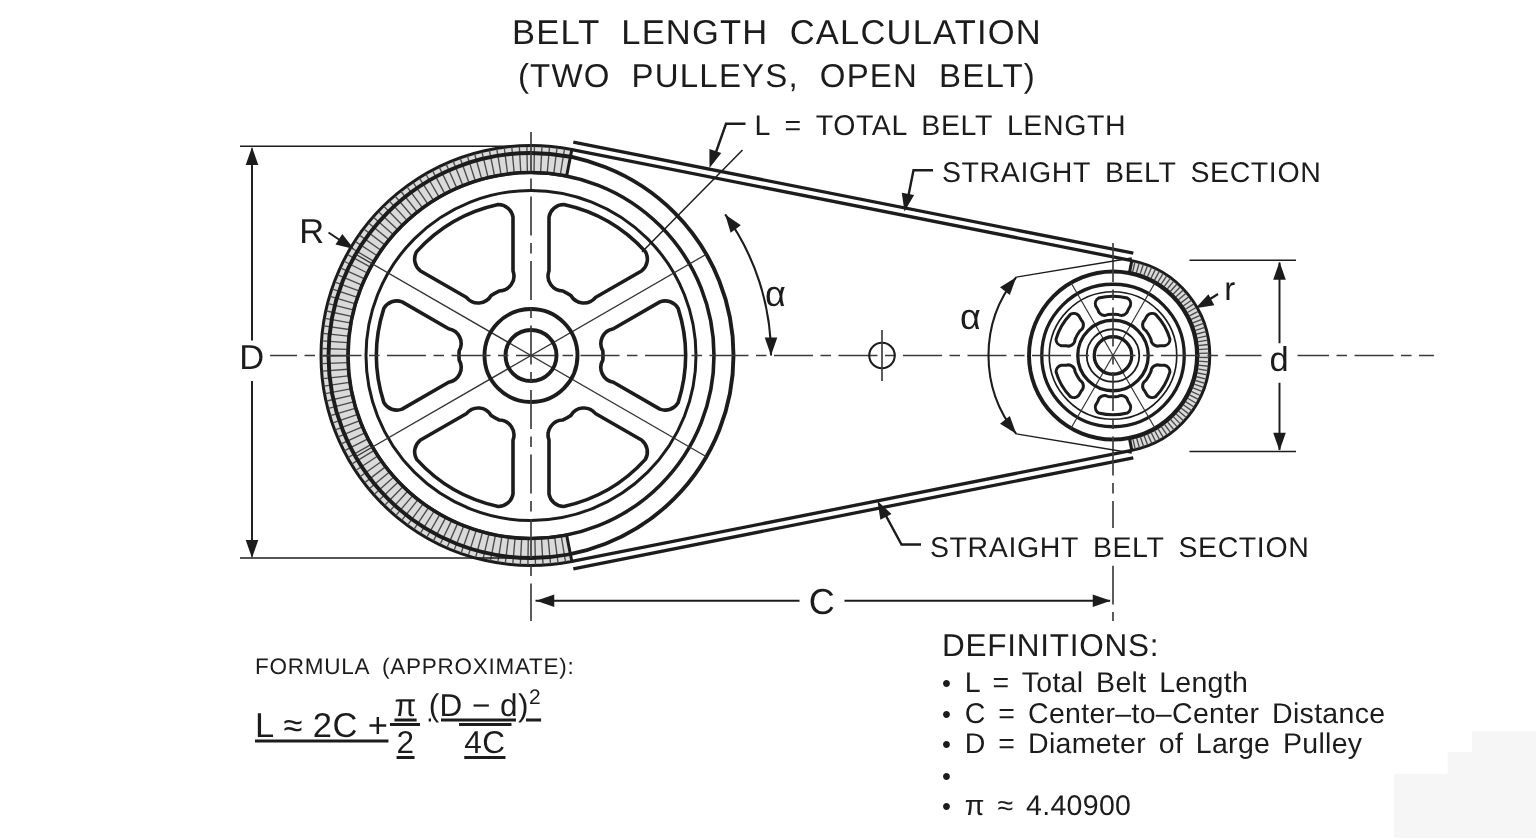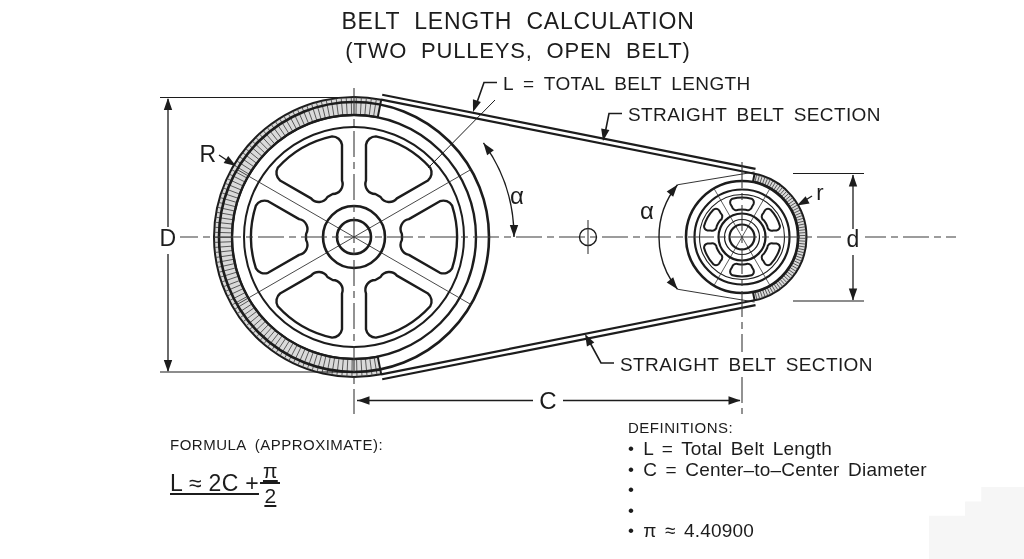--- a/index.html
+++ b/index.html
@@ -10,21 +10,21 @@
   .title-line1{font-size:23px;letter-spacing:0.8px;word-spacing:7px;font-weight:500;}
   .title-line2{font-size:22px;letter-spacing:0.8px;word-spacing:7px;font-weight:500;margin-top:3px;}
   .formula-block{position:absolute;left:170px;top:436px;}
   .formula-heading{font-size:15px;letter-spacing:0.5px;word-spacing:4px;}
   .formula-row{display:flex;align-items:center;gap:0;margin-top:7px;font-size:23px;letter-spacing:0.3px;text-decoration:underline;}
   .frac{display:inline-flex;flex-direction:column;align-items:center;line-height:1.05;}
   .frac .num{padding:0 4px;font-size:21px;}
   .frac .den{padding:1px 4px 0 4px;border-top:2px solid #1c1c1c;font-size:21px;}
   .sup{font-size:14px;vertical-align:super;line-height:0;}
   .defs-block{position:absolute;left:628px;top:419px;}
-  .defs-heading{font-size:15px;letter-spacing:0.5px;margin-bottom:3px;}
+  .defs-heading{font-size:21px;letter-spacing:0.5px;margin-bottom:3px;}
   .def-item{display:flex;gap:9px;font-size:19px;line-height:20.5px;letter-spacing:0.2px;word-spacing:3px;}
   .def-bullet{font-size:17px;}
   .watermark{position:absolute;right:0;bottom:0;width:95px;height:72px;background:#f6f6f6;
              clip-path:polygon(55% 0,100% 0,100% 100%,0 100%,0 40%,38% 40%,38% 20%,55% 20%);}
 </style>
 </head>
 <body>
 
 <div class="stage">
 
@@ -281,35 +281,40 @@
     </svg>
 
   <div class="formula-block">
     <div class="formula-heading">FORMULA (APPROXIMATE):</div>
     <div class="formula-row">
       <span>L ≈ 2C +</span>
       <span class="frac">
         <span class="num">π</span>
         <span class="den">2</span>
       </span>
+      <span class="frac">
+        <span class="num"><span>(D − d)</span><span class="sup">2</span></span>
+        <span class="den">4C</span>
+      </span>
     </div>
   </div>
 
   <div class="defs-block">
     <div class="defs-heading">DEFINITIONS:</div>
     <div class="def-item">
       <span class="def-bullet">•</span>
       <span>L = Total Belt Length</span>
     </div>
     <div class="def-item">
       <span class="def-bullet">•</span>
-      <span>C = Center–to–Center Diameter</span>
-    </div>
-    <div class="def-item">
-      <span class="def-bullet">•</span>
+      <span>C = Center–to–Center Distance</span>
+    </div>
+    <div class="def-item">
+      <span class="def-bullet">•</span>
+      <span>D = Diameter of Large Pulley</span>
     </div>
     <div class="def-item">
       <span class="def-bullet">•</span>
     </div>
     <div class="def-item">
       <span class="def-bullet">•</span>
       <span>π ≈ 4.40900</span>
     </div>
   </div>
 

